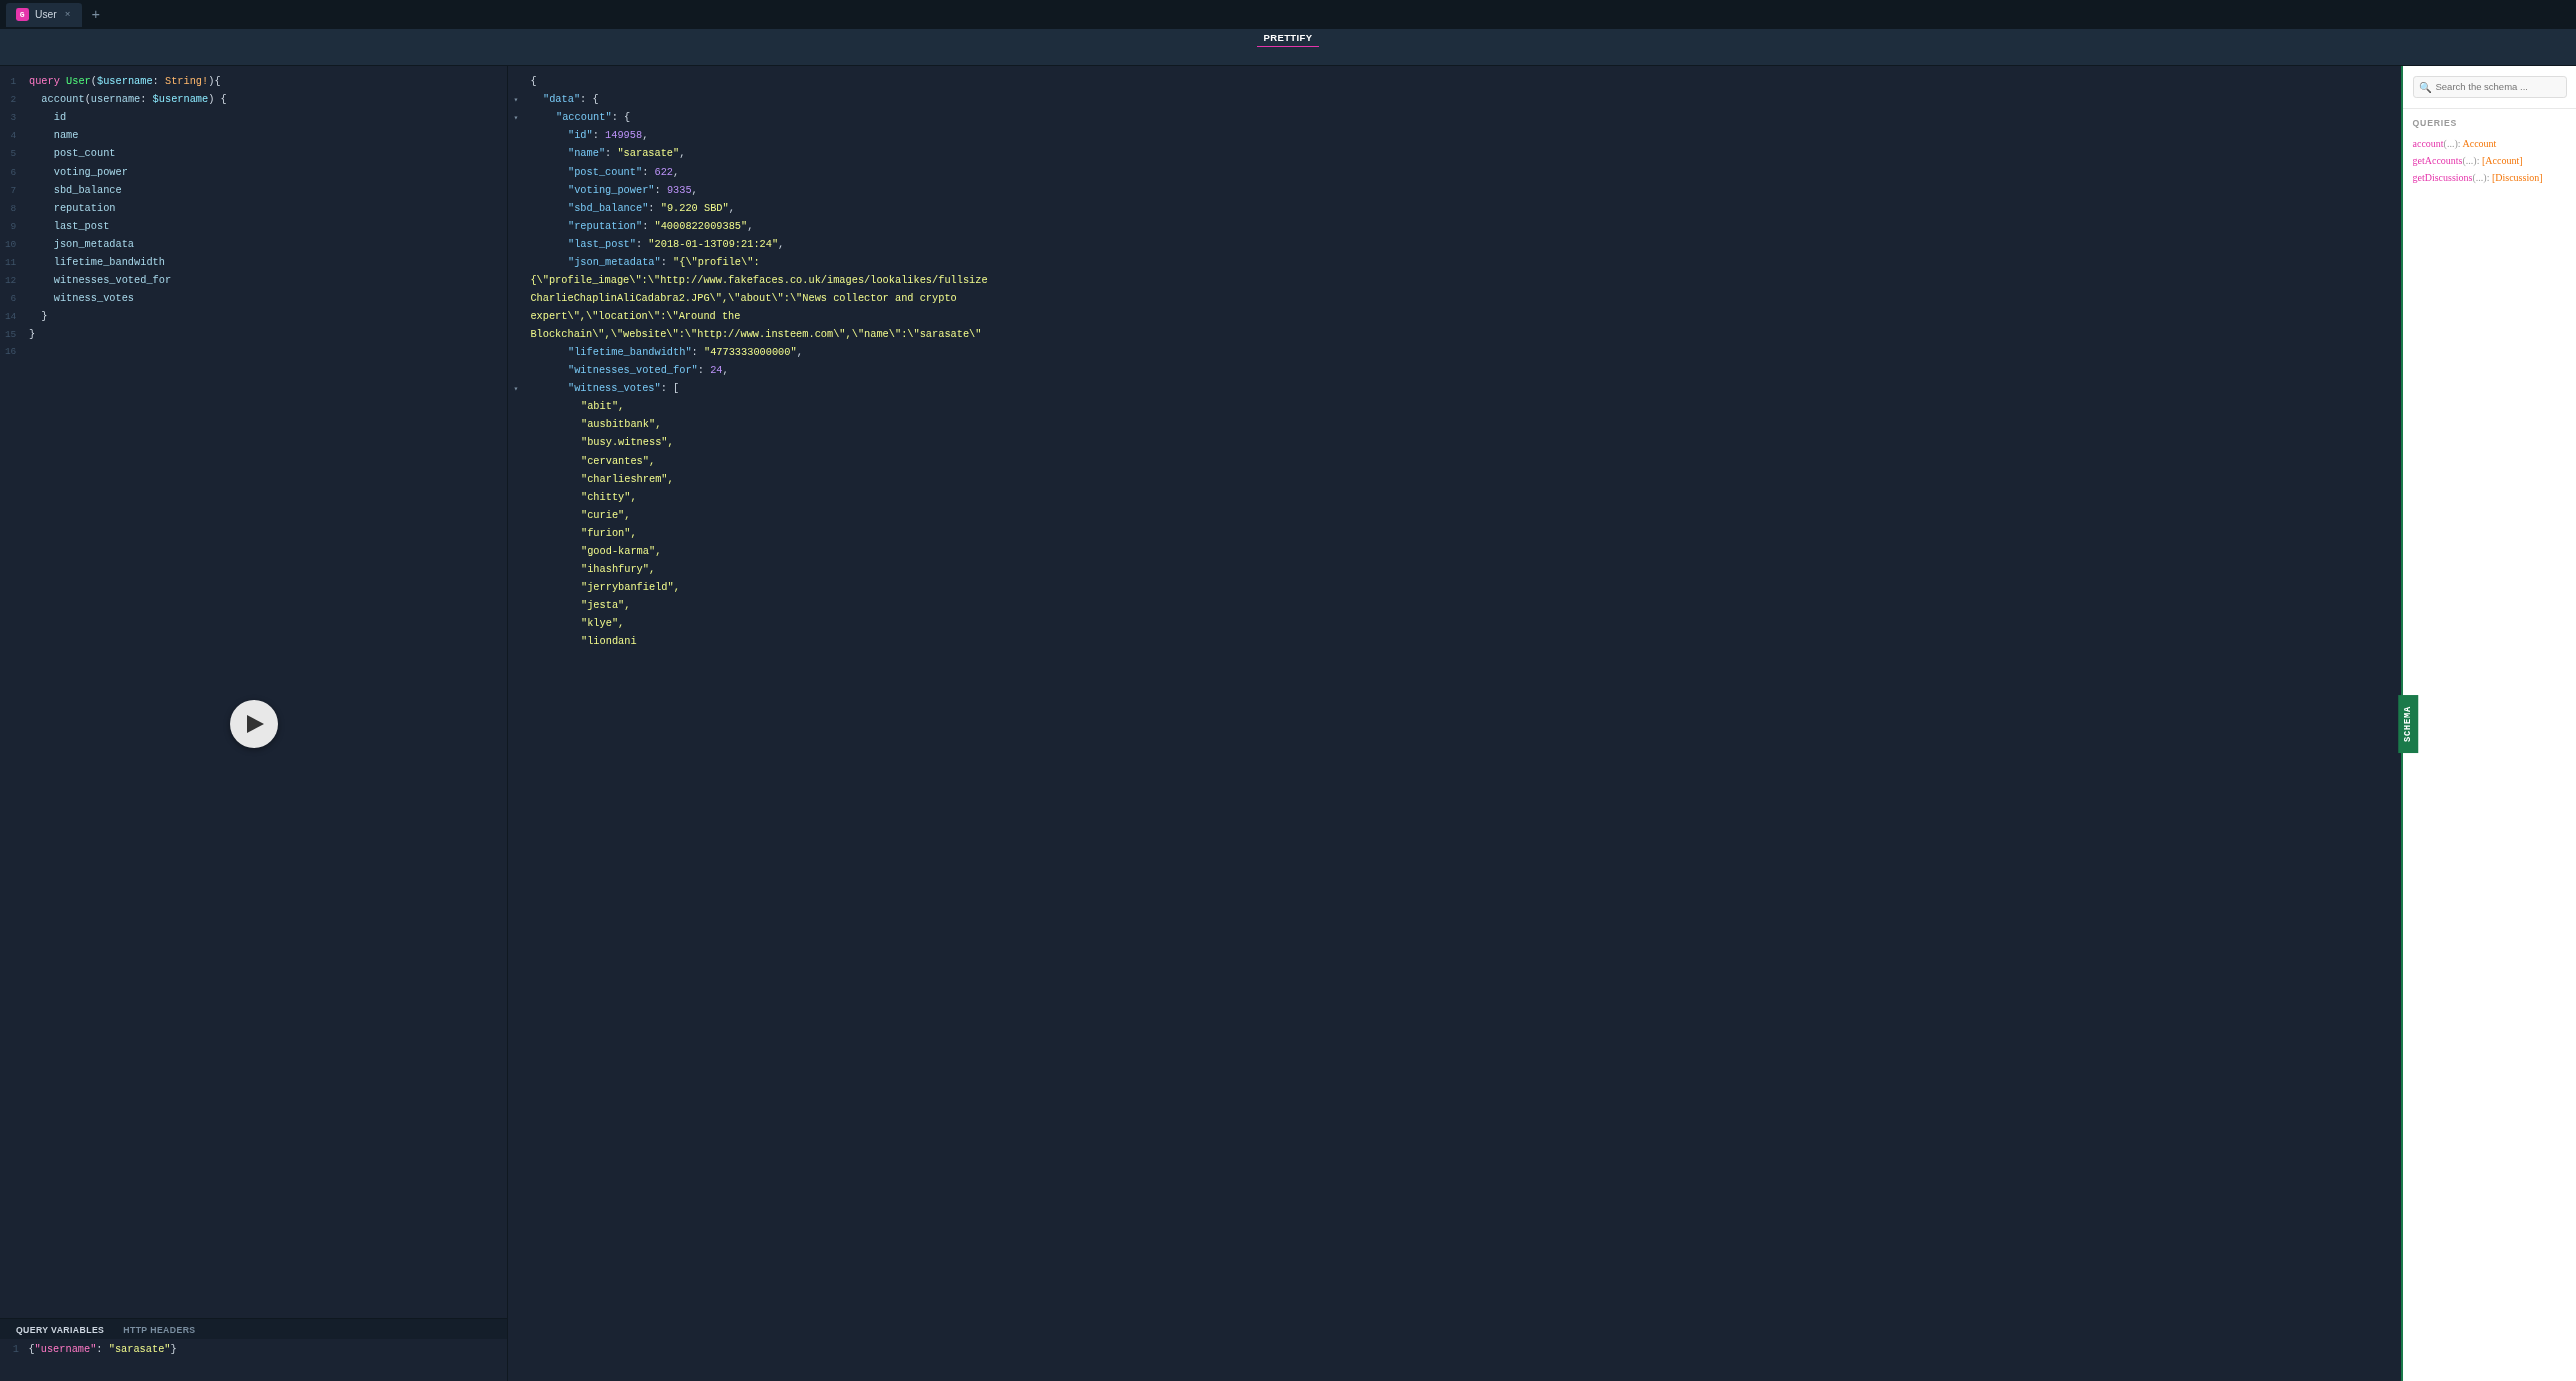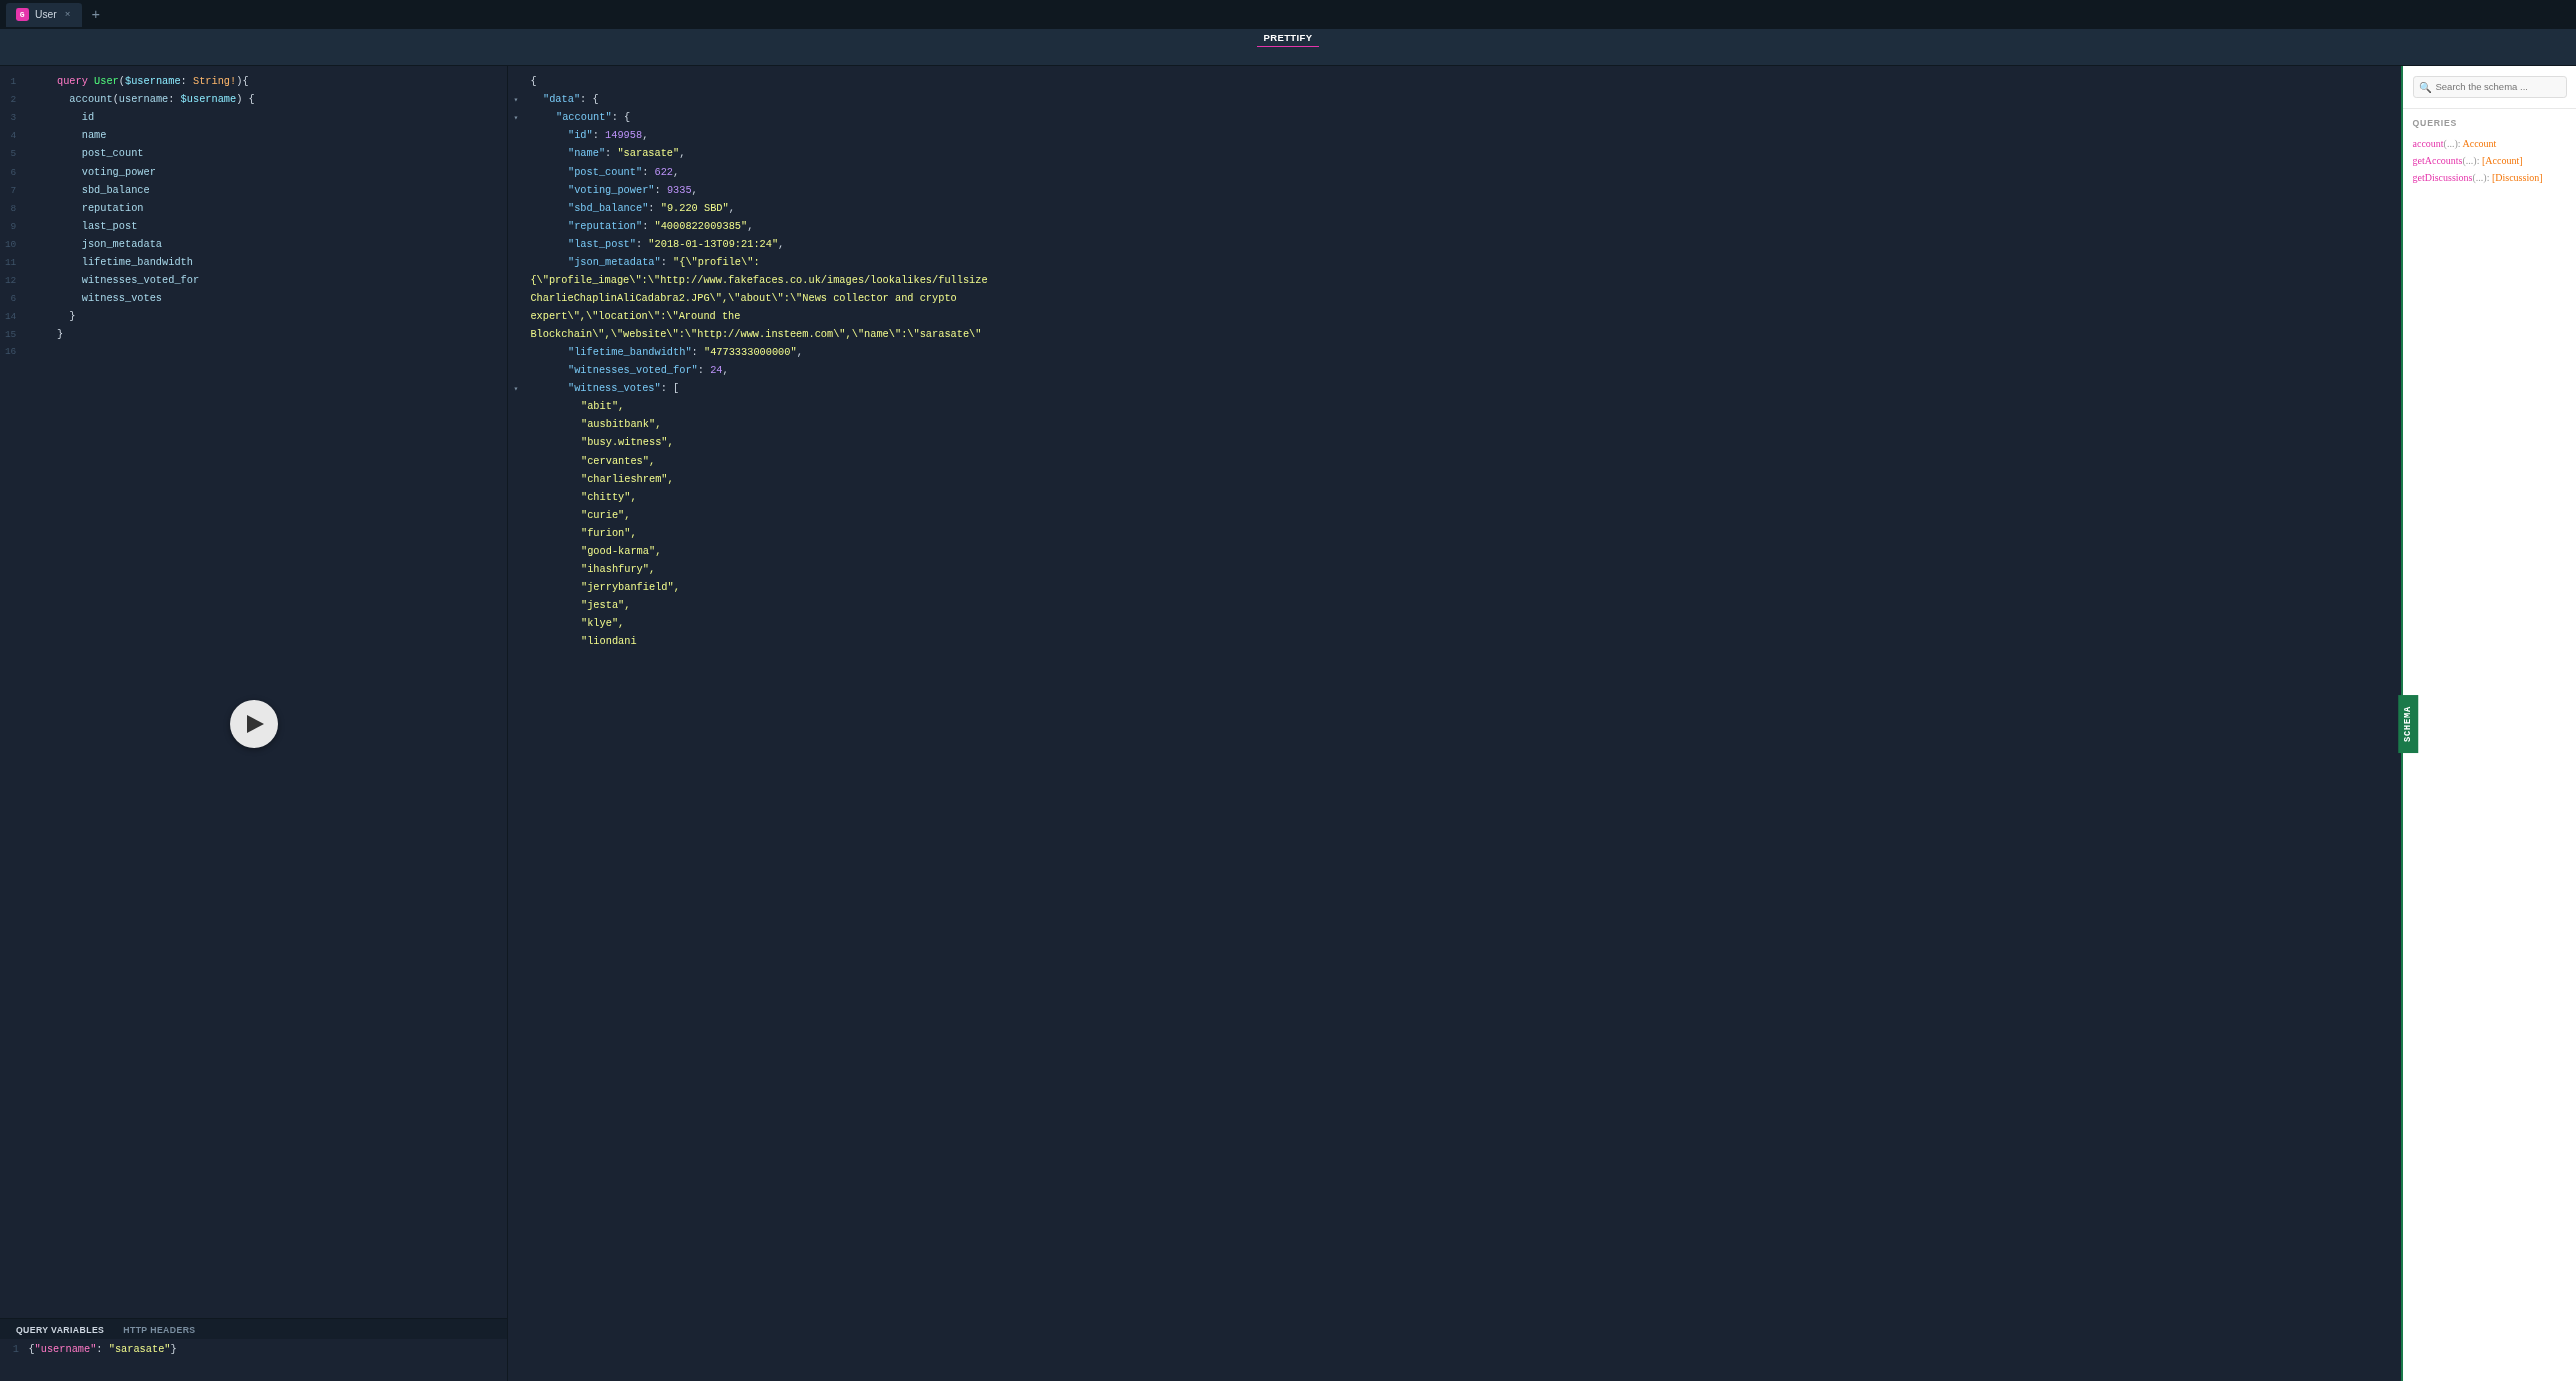--- a/index.html
+++ b/index.html
@@ -144,21 +144,20 @@
       text-align: right;
       padding-right: 12.7px;
       font-size: 9.5px;
       flex-shrink: 0;
       user-select: none;
     }
     .line-content {
       flex: 1;
       white-space: pre;
       font-size: 10.3px;
-      margin-left: 28px;
     }
     .c-keyword { color: #ff79c6; }
     .c-fn { color: #50fa7b; }
     .c-var { color: #8be9fd; }
     .c-type { color: #ffb86c; }
     .c-punct { color: #cdd6e0; }
     .c-field { color: #a8d8ea; }
 
     
     .play-btn-container {

